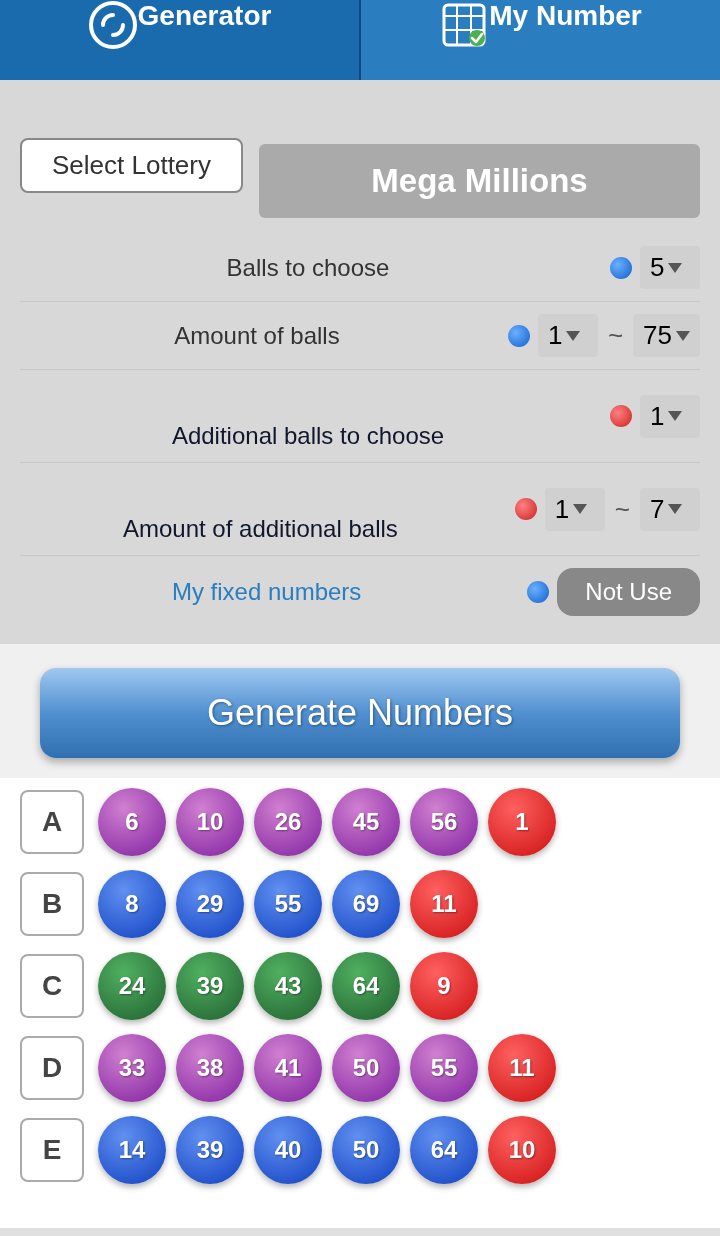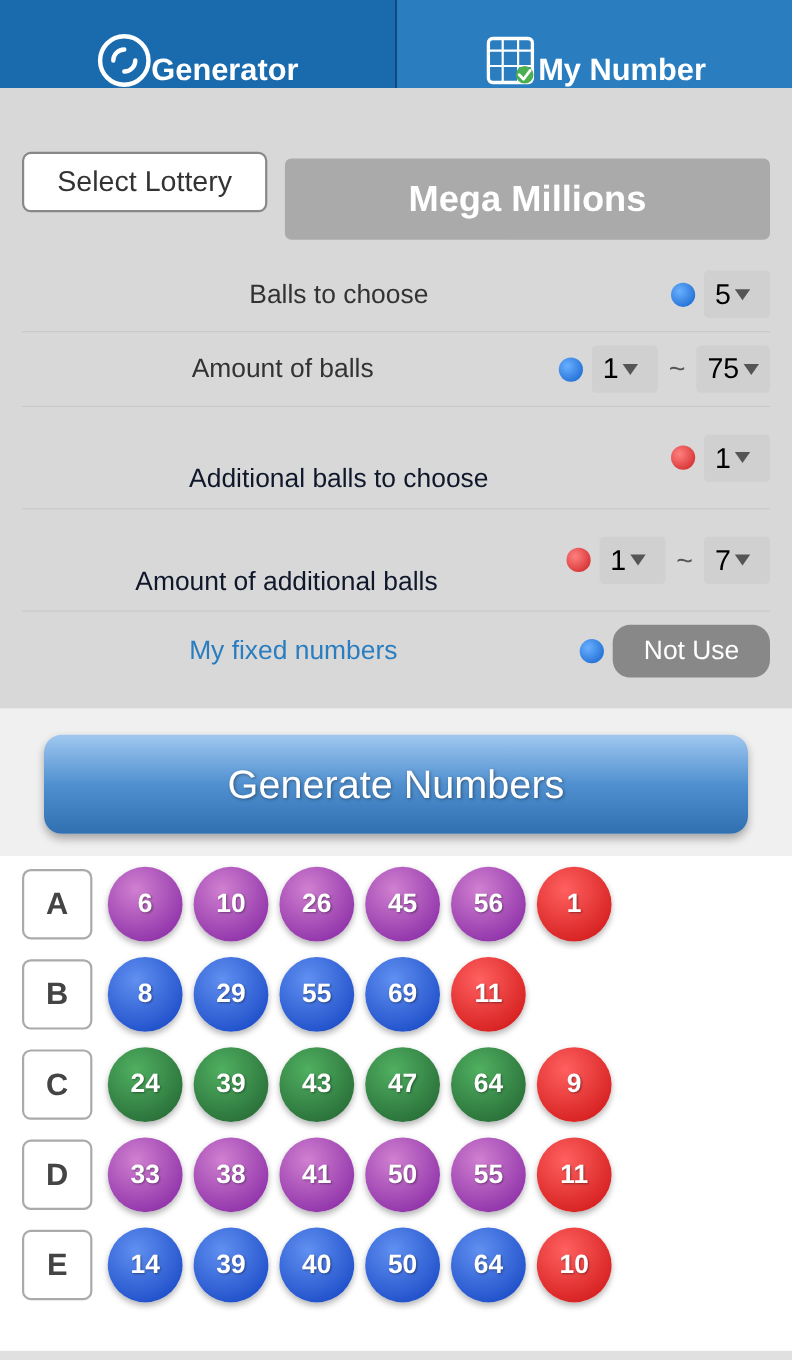--- a/index.html
+++ b/index.html
@@ -13,21 +13,21 @@
 
     
     .tab-bar {
       display: flex;
       height: 80px;
       background: #1a6bae;
     }
     .tab {
       flex: 1;
       display: flex;
-      align-items: flex-end;
+      align-items: flex-start;
       justify-content: center;
       cursor: pointer;
       font-size: 28px;
       font-weight: bold;
       color: white;
       position: relative;
     }
     .tab.active {
       background: #1a6bae;
     }
@@ -348,21 +348,20 @@
         <div class="ball ball-blue-main">69</div>
         <div class="ball ball-red-main">11</div>
       </div>
     </div>
     <div class="result-row">
       <div class="row-label">C</div>
       <div class="balls-container">
         <div class="ball ball-green">24</div>
         <div class="ball ball-green">39</div>
         <div class="ball ball-green">43</div>
-        <div class="ball ball-green">47</div>
         <div class="ball ball-green">64</div>
         <div class="ball ball-red-main">9</div>
       </div>
     </div>
     <div class="result-row">
       <div class="row-label">D</div>
       <div class="balls-container">
         <div class="ball ball-purple">33</div>
         <div class="ball ball-purple">38</div>
         <div class="ball ball-purple">41</div>

